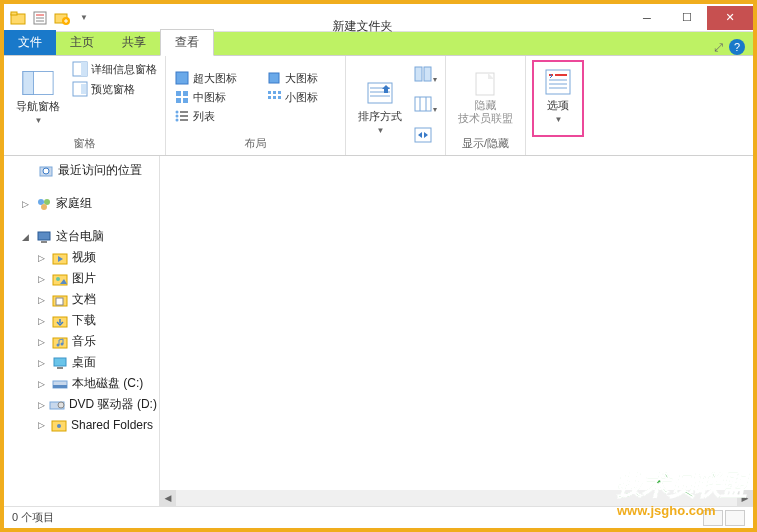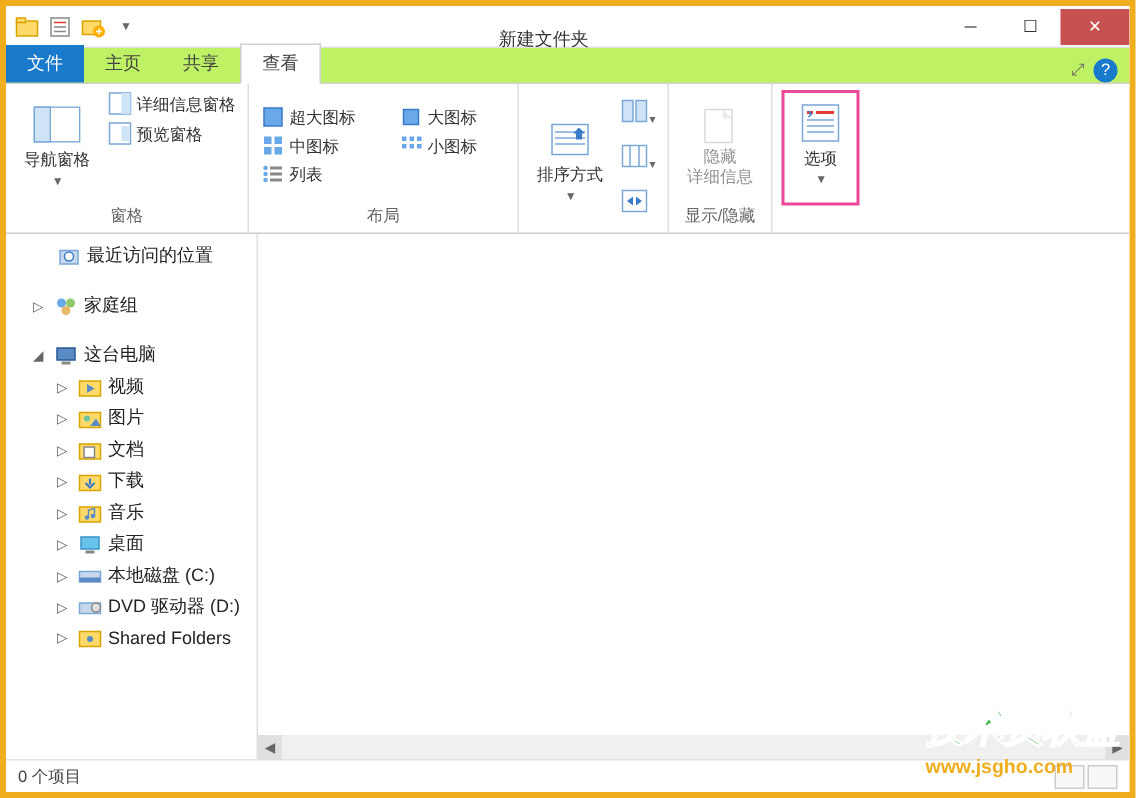--- a/index.html
+++ b/index.html
@@ -34,21 +34,21 @@
 .big-btn svg, .big-btn .ico { width: 32px; height: 28px; }
 .nav-pane-ico { width: 36px; height: 28px; }
 .rb-ico { width: 16px; height: 16px; flex-shrink: 0; }
 .chk { width: 12px; height: 12px; border: 1px solid #888; display: inline-block; }
 .drop-arrow { font-size: 8px; color: #666; margin-left: 1px; }
 .options-highlight { border: 2px solid #ec4899; padding: 2px; }
 .layout-grid { display: grid; grid-template-columns: auto auto; gap: 1px 6px; }
 
 
 .body-split { display: flex; height: calc(100% - 28px - 24px - 100px - 22px); }
-.nav-tree { width: 168px; border-right: 1px solid #e0e0e0; overflow-y: auto; padding: 4px 0; font-size: 12px; }
+.nav-tree { width: 156px; border-right: 1px solid #e0e0e0; overflow-y: auto; padding: 4px 0; font-size: 12px; }
 .tree-item { display: flex; align-items: center; gap: 4px; padding: 2px 6px 2px 18px; color: #222; white-space: nowrap; }
 .tree-item.lv1 { padding-left: 34px; }
 .tree-spacer { height: 12px; }
 .tree-ico { width: 16px; height: 16px; flex-shrink: 0; }
 .expand { width: 10px; font-size: 9px; color: #666; }
 .content { flex: 1; background: #fff; position: relative; overflow: hidden; }
 .hscroll { position: absolute; bottom: 0; left: 0; right: 0; height: 16px; background: #f0f0f0; display: flex; align-items: center; }
 .hscroll .arrow { width: 16px; height: 16px; background: #e0e0e0; display: flex; align-items: center; justify-content: center; font-size: 9px; color: #666; }
 .hscroll .track { flex: 1; }
 
@@ -227,21 +227,21 @@
   </div>
 
   <div class="ribbon-group">
     <div class="ribbon-group-body">
       <div class="big-btn" style="opacity:0.55">
         <svg class="ico" viewBox="0 0 32 28">
             <rect x="6" y="4" width="18" height="22" fill="#fff" stroke="#bbb"></rect>
             <path d="M18 4 L24 10 L18 10 Z" fill="#ddd"></path>
           </svg>
         <span style="white-space:pre-line;text-align:center;line-height:1.2">隐藏
-详细信息</span>
+技术员联盟</span>
       </div>
     </div>
     <div class="ribbon-group-label">显示/隐藏</div>
   </div>
 
   <div class="ribbon-group" style="border-right:none">
     <div class="ribbon-group-body">
       <div class="options-highlight">
         <div class="big-btn">
           <svg class="ico" viewBox="0 0 32 28">

